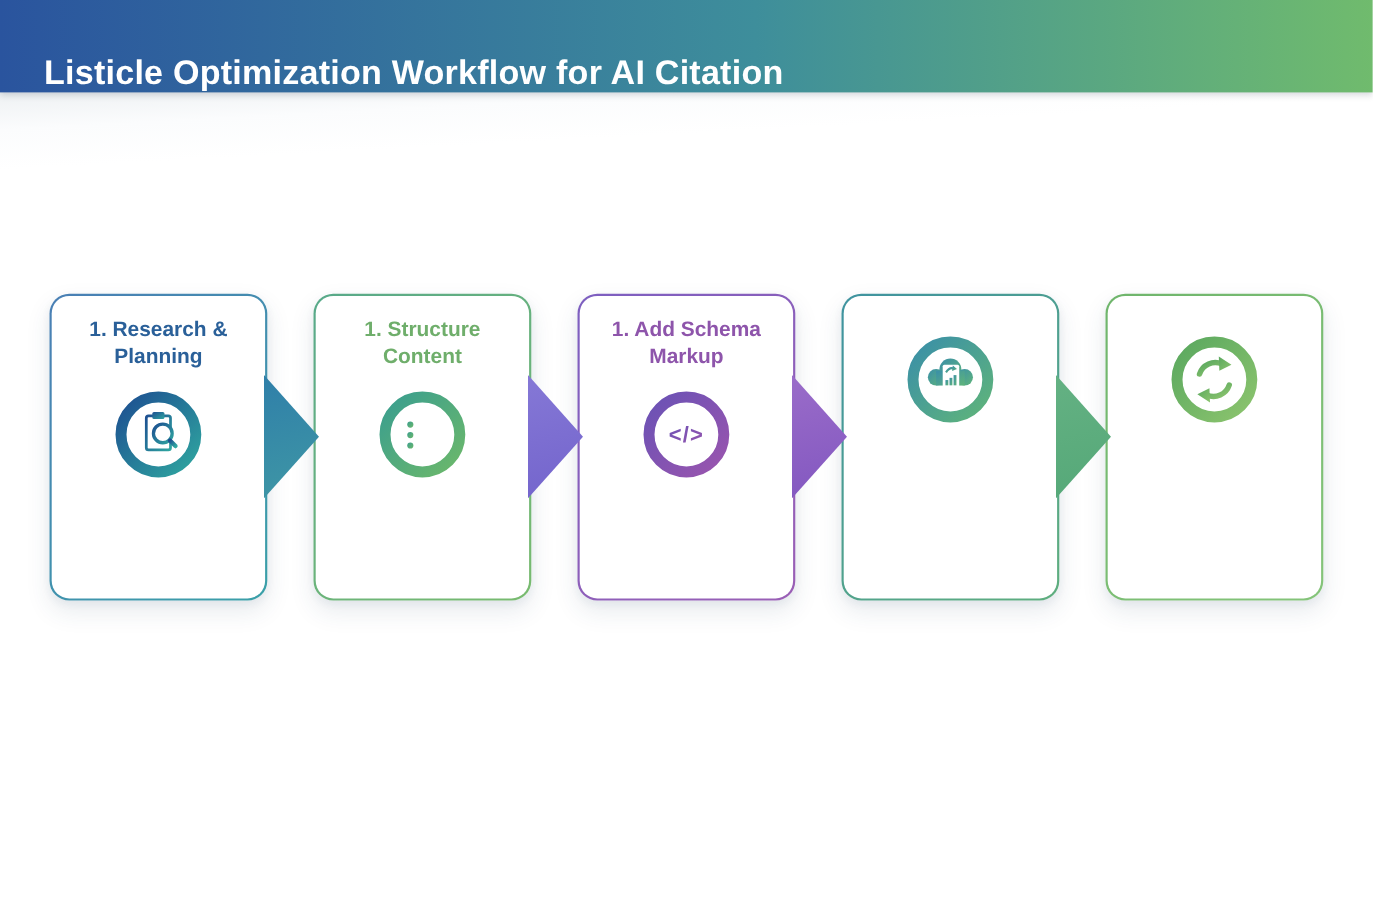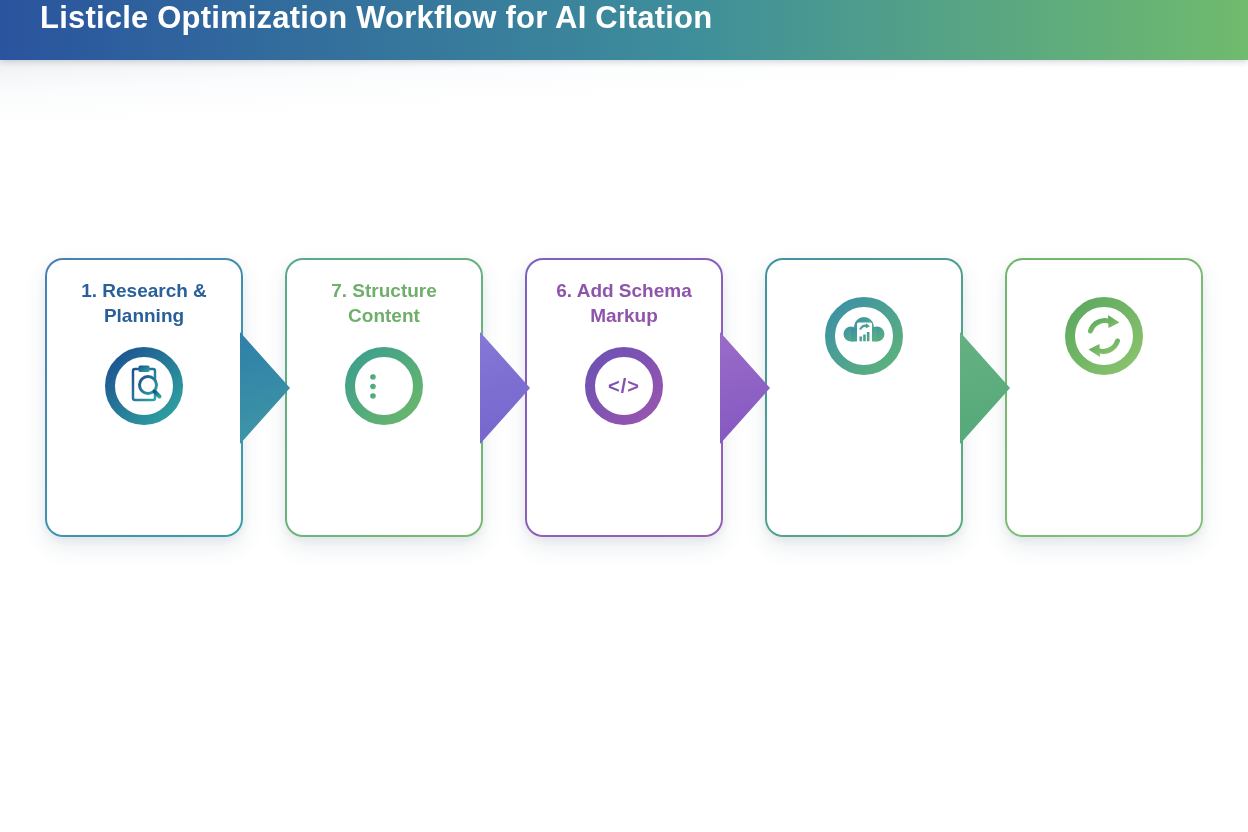--- a/index.html
+++ b/index.html
@@ -1,41 +1,41 @@
 <!DOCTYPE html>
 <html><head>
 <meta charset="utf-8">
 <style>
   * { margin:0; padding:0; box-sizing:border-box; }
   html,body { width:1248px; height:832px; overflow:hidden; background:#ffffff;
               font-family:"Liberation Sans", sans-serif; }
 
   
   .header {
-    height:60px; width:100%;
+    height:84px; width:100%;
     background:linear-gradient(90deg, var(--g1,#2a549e) 0%, var(--g2,#3e8e9b) 55%, var(--g3,#70bb6d) 100%);
-    display:flex; align-items:flex-start;
+    display:flex; align-items:flex-end;
     box-shadow:0 2px 6px rgba(20,40,60,.18);
     position:relative; z-index:2;
   }
   .header h1 {
     color:#ffffff; font-size:31px; font-weight:bold; letter-spacing:.2px;
     padding-left:40px;
   }
 
   
   .main {
     position:relative; height:752px;
     background:linear-gradient(177deg, #eef1f3 0px, #fbfcfd 34px, #ffffff 70px);
   }
 
   
   .flow-row {
     position:relative;
-    width:1158px; margin:0 auto; top:198px;
+    width:1158px; margin:0 auto; top:183px;
     display:flex; gap:42px;
   }
   .card {
     width:198px; height:279px;
     border-radius:18px; padding:2px;
     background:linear-gradient(135deg, var(--b1,#888), var(--b2,#aaa));
     box-shadow:0 10px 22px rgba(40,70,100,.10), 0 3px 8px rgba(40,70,100,.06);
     flex:0 0 auto;
   }
   .card-inner {
@@ -105,21 +105,21 @@
             </g>
             <circle cx="48" cy="43" r="8.5" fill="#ffffff" stroke="url(#g0)" stroke-width="3"></circle>
             <line x1="54.5" y1="49.5" x2="59.5" y2="54.5" stroke="url(#g0)" stroke-width="4" stroke-linecap="round"></line>
           </svg>
         </div>
       </div>
     </div>
 
     <div class="card" style="--title: #6fae6b; --b1: #58a98a; --b2: #79bb6f; --r1: #3a9e8f; --r2: #6cb86a;">
       <div class="card-inner">
-        <div class="card-title">7. Structure Content</div>
+        <div class="card-title">1. Structure Content</div>
         <div class="icon-wrap">
           <svg viewBox="0 0 88 88">
             <defs>
                 <linearGradient id="g1" x1="0" y1="0" x2="1" y2="1">
               <stop class="stop-r1" offset="0"></stop>
                   <stop class="stop-r2" offset="1"></stop>
             </linearGradient>
               </defs>
             <circle cx="44" cy="44" r="34" fill="none" stroke="url(#g1)" stroke-width="10"></circle>
             <g fill="url(#g1)">
@@ -132,21 +132,21 @@
               <line x1="40" y1="44.5" x2="57" y2="44.5"></line>
               <line x1="40" y1="54" x2="57" y2="54"></line>
             </g>
           </svg>
         </div>
       </div>
     </div>
 
     <div class="card" style="--title: #8e55ab; --b1: #7d5fc0; --b2: #9a5fb5; --r1: #6a52b5; --r2: #9a55ae;">
       <div class="card-inner">
-        <div class="card-title">6. Add Schema Markup</div>
+        <div class="card-title">1. Add Schema Markup</div>
         <div class="icon-wrap">
           <svg viewBox="0 0 88 88">
             <defs>
                 <linearGradient id="g2" x1="0" y1="0" x2="1" y2="1">
               <stop class="stop-r1" offset="0"></stop>
                   <stop class="stop-r2" offset="1"></stop>
             </linearGradient>
               </defs>
             <circle cx="44" cy="44" r="34" fill="none" stroke="url(#g2)" stroke-width="10"></circle>
             <text class="code-glyph" x="44" y="51" text-anchor="middle" fill="url(#g2)">&lt;/&gt;</text>

